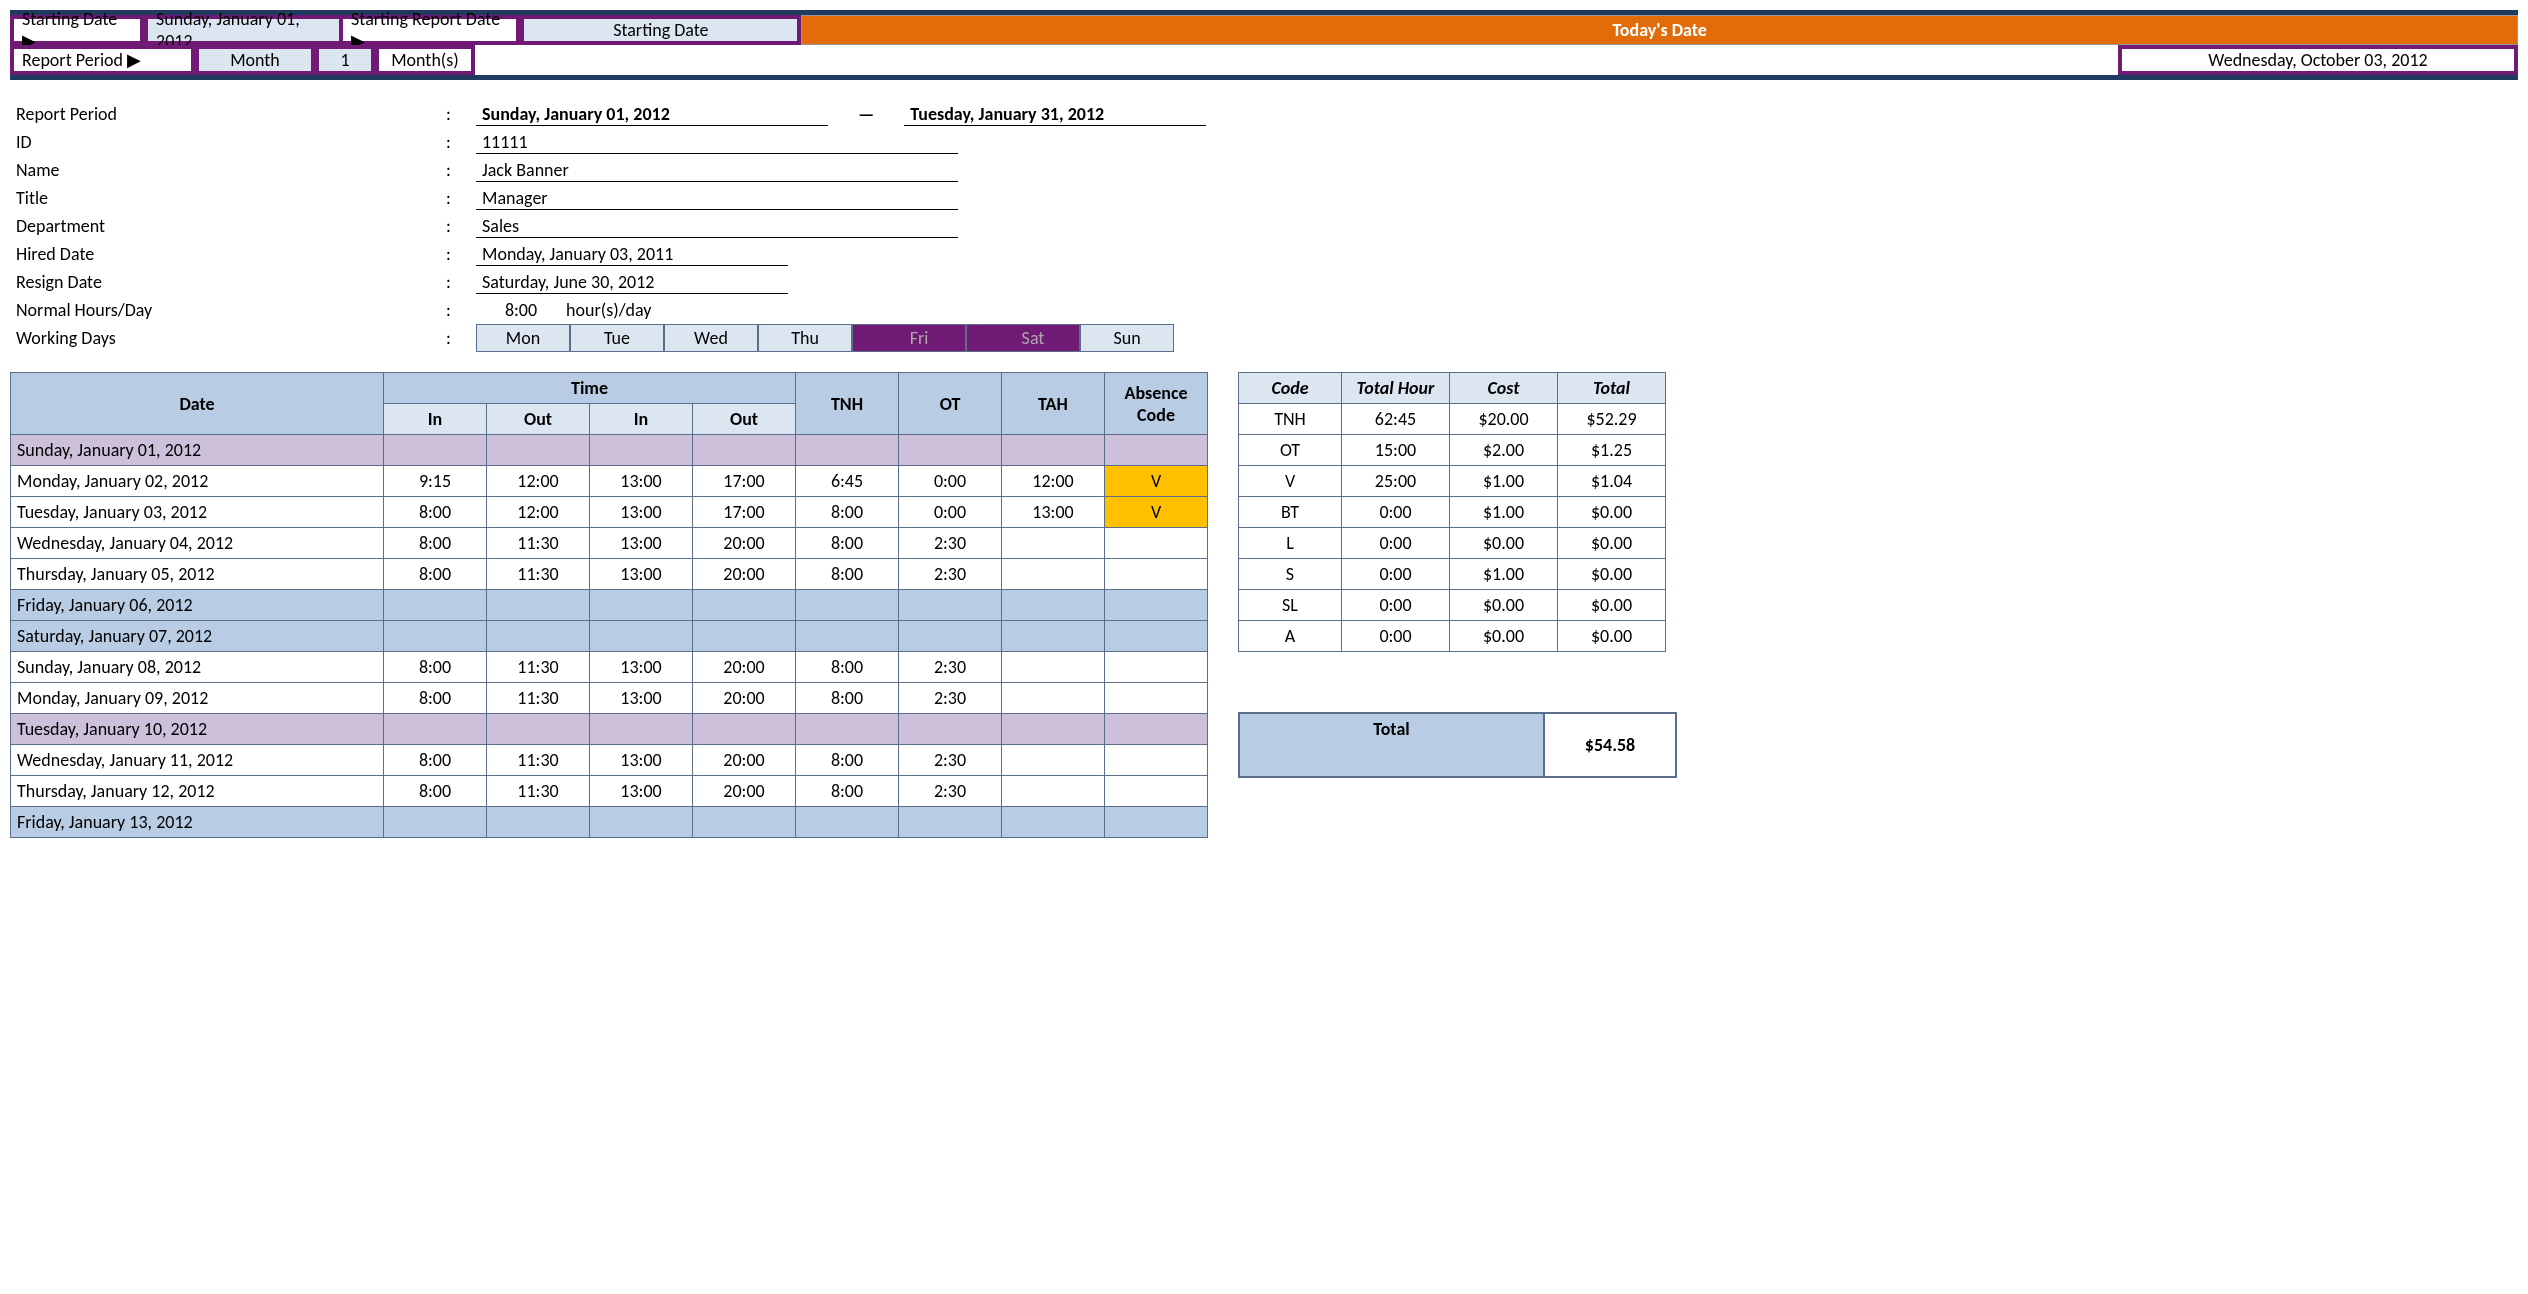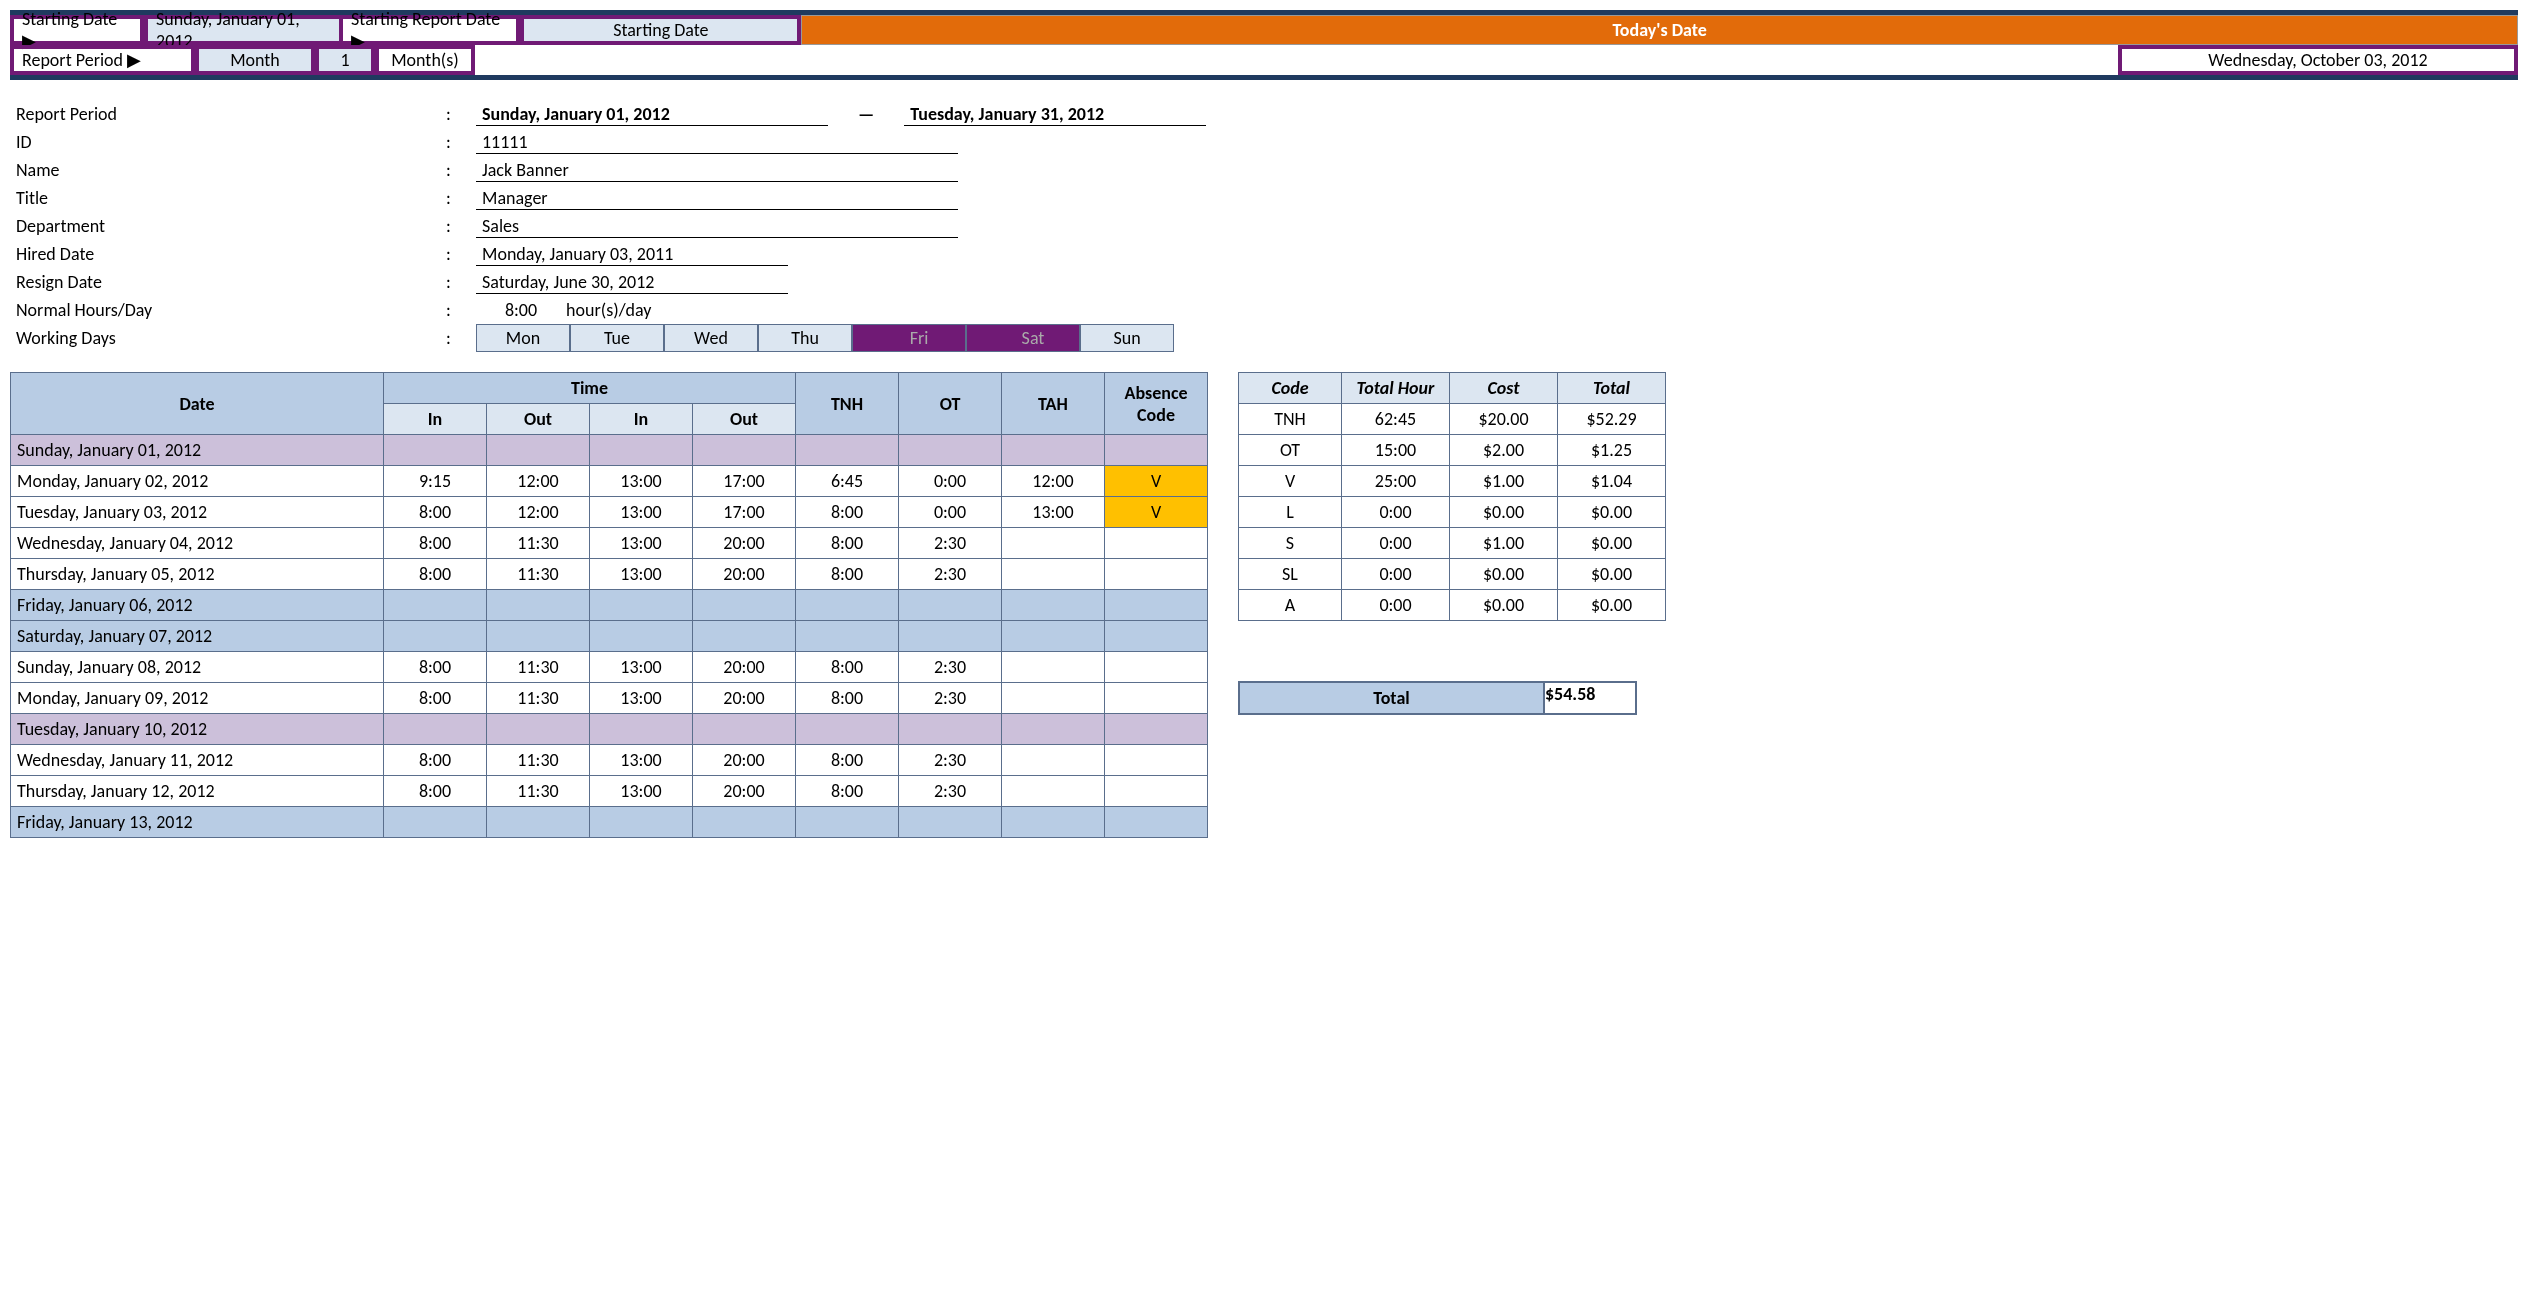--- a/index.html
+++ b/index.html
@@ -108,22 +108,22 @@
     font-weight:bold;
     width:295px;
     text-align:center;
     padding:4px;
   }
   .total-value {
     border:2px solid #5a6e8c;
     border-left:none;
     font-weight:bold;
     width:90px;
-    text-align:left;
-    padding:0;
+    text-align:center;
+    padding:20px;
   }
   .w-date{width:360px;}
   .w-time{width:90px;}
   .w-m{width:90px;}
 </style>
 </head>
 <body>
 
 <div class="top-bar">
   <div class="top-row">
@@ -390,20 +390,26 @@
             <td class="tr">$2.00</td>
             <td class="tr">$1.25</td>
           </tr>
           <tr>
             <td class="tc">V</td>
             <td class="tr">25:00</td>
             <td class="tr">$1.00</td>
             <td class="tr">$1.04</td>
           </tr>
           <tr>
+            <td class="tc">BT</td>
+            <td class="tr">0:00</td>
+            <td class="tr">$1.00</td>
+            <td class="tr">$0.00</td>
+          </tr>
+          <tr>
             <td class="tc">L</td>
             <td class="tr">0:00</td>
             <td class="tr">$0.00</td>
             <td class="tr">$0.00</td>
           </tr>
           <tr>
             <td class="tc">S</td>
             <td class="tr">0:00</td>
             <td class="tr">$1.00</td>
             <td class="tr">$0.00</td>

